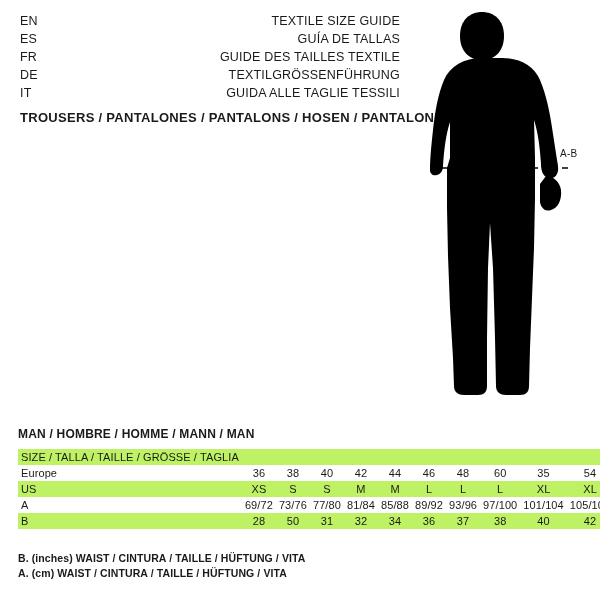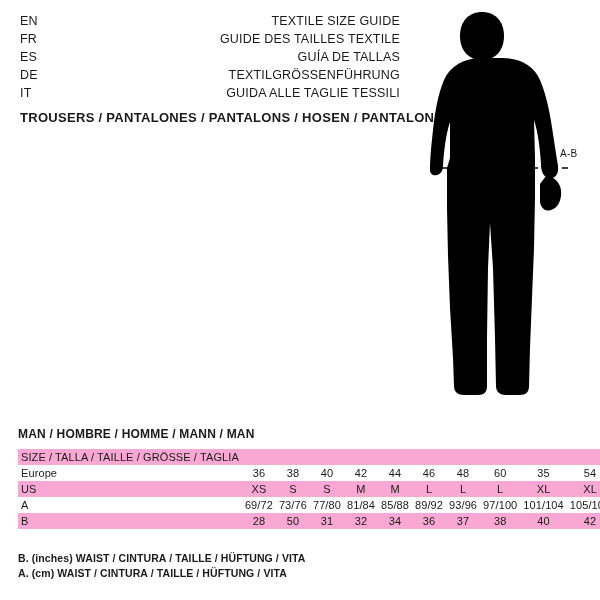--- a/index.html
+++ b/index.html
@@ -90,21 +90,21 @@
     width: 566px;
     font-size: 11px;
   }
   table.size-table td {
     padding: 2px 3px;
     white-space: nowrap;
     font-size: 11px;
     letter-spacing: 0.1px;
   }
   table.size-table tr.shaded td {
-    background: #f9a8d4;
+    background: #bef264;
   }
   table.size-table td.label-col {
     width: 86px;
   }
   table.size-table td.val {
     width: 52px;
     text-align: center;
   }
 
   .notes {
@@ -123,26 +123,26 @@
 <body>
 
 <div class="page">
 
   <div class="lang-block">
     <div class="lang-row">
       <span class="lang-code">EN</span>
       <span class="lang-text">TEXTILE SIZE GUIDE</span>
     </div>
     <div class="lang-row">
+      <span class="lang-code">ES</span>
+      <span class="lang-text">GUÍA DE TALLAS</span>
+    </div>
+    <div class="lang-row">
       <span class="lang-code">FR</span>
       <span class="lang-text">GUIDE DES TAILLES TEXTILE</span>
-    </div>
-    <div class="lang-row">
-      <span class="lang-code">ES</span>
-      <span class="lang-text">GUÍA DE TALLAS</span>
     </div>
     <div class="lang-row">
       <span class="lang-code">DE</span>
       <span class="lang-text">TEXTILGRÖSSENFÜHRUNG</span>
     </div>
     <div class="lang-row">
       <span class="lang-code">IT</span>
       <span class="lang-text">GUIDA ALLE TAGLIE TESSILI</span>
     </div>
   </div>

